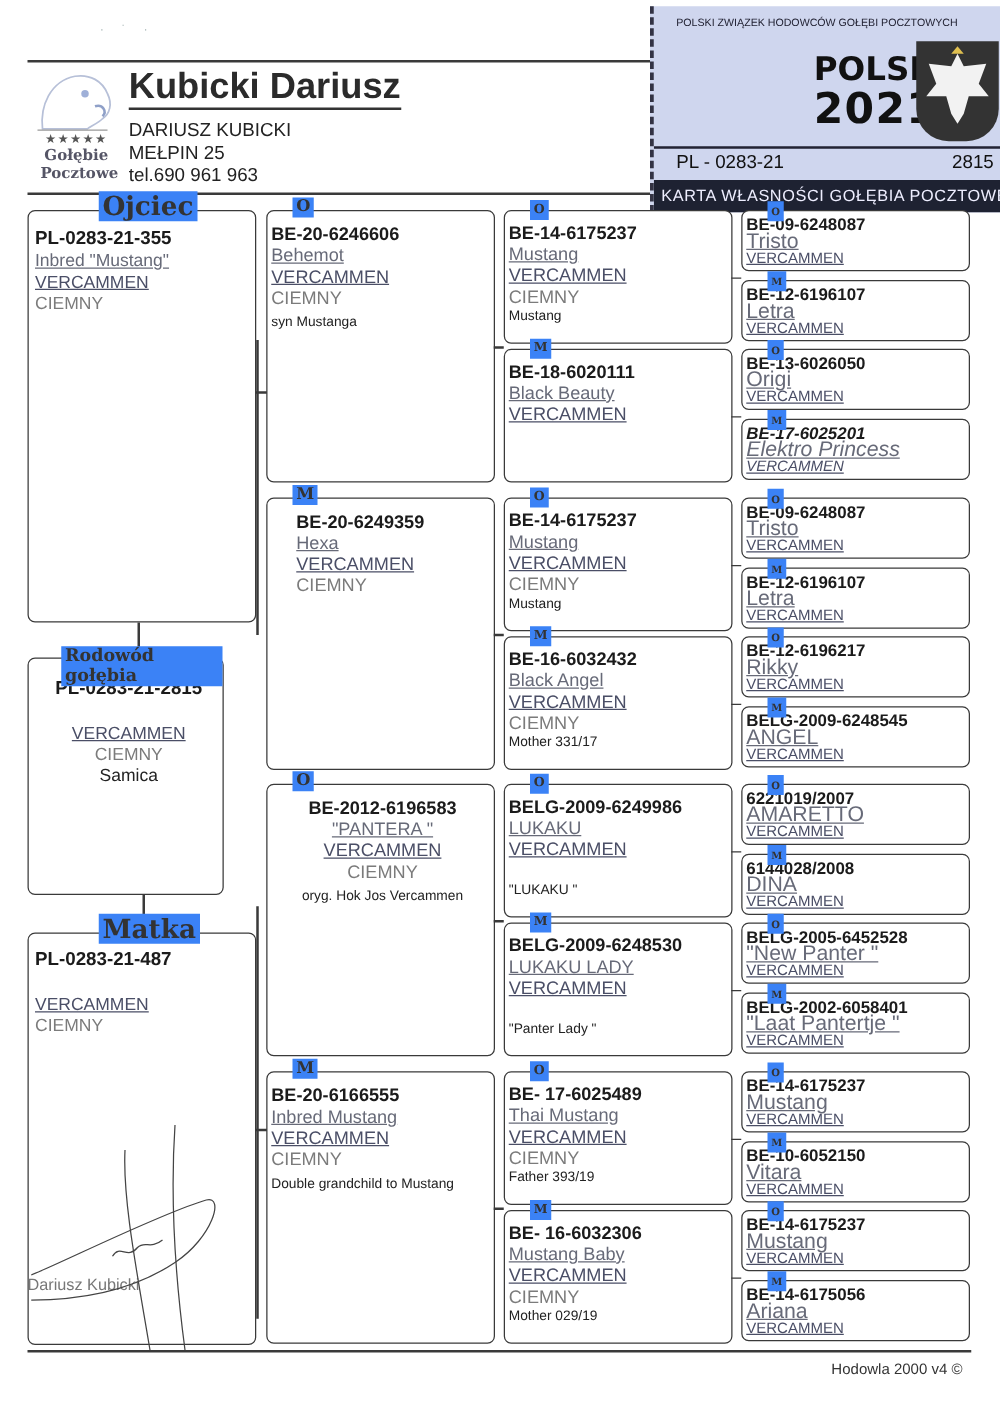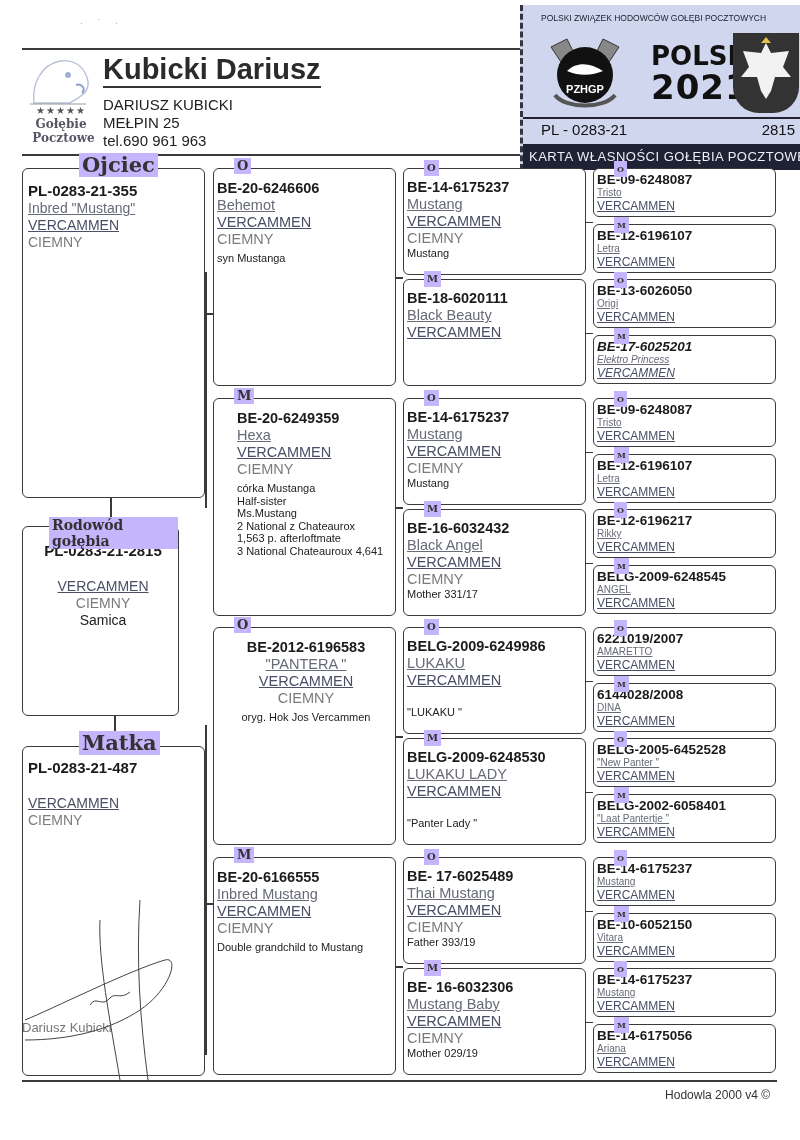--- a/index.html
+++ b/index.html
@@ -23,21 +23,21 @@
   .card-country { position:absolute; left:128px; top:36px; font-size:26px; font-weight:bold; color:#111; font-family:"DejaVu Sans", sans-serif; }
   .card-year { position:absolute; left:128px; top:62px; font-size:34px; font-weight:bold; color:#111; font-family:"DejaVu Sans", sans-serif; letter-spacing:1px; }
   .card-eagle { position:absolute; left:210px; top:28px; width:66px; height:80px; background:#333; border-radius:0 0 26px 26px; }
   .card-sep { position:absolute; left:0; top:112px; width:280px; height:2px; background:#223; }
   .card-ring { position:absolute; left:18px; top:116px; font-size:15px; color:#111; }
   .card-num { position:absolute; right:8px; top:116px; font-size:15px; color:#111; }
   .card-foot { position:absolute; left:0; bottom:0; width:280px; height:26px; background:#1e2232; color:#eef; font-size:13px; line-height:26px; padding-left:6px; white-space:nowrap; letter-spacing:0.5px; }
 
   
   .box { position:absolute; border:1.6px solid #3a3a3a; border-radius:6px; background:#fff; box-sizing:border-box; }
-  .legend { position:absolute; top:-11px; background:#c4b5fd; font-family:"DejaVu Serif", serif; font-weight:bold; color:#333; padding:0 3px; line-height:16px; }
+  .legend { position:absolute; top:-11px; background:#3b82f6; font-family:"DejaVu Serif", serif; font-weight:bold; color:#333; padding:0 3px; line-height:16px; }
   .legend.big { top:-16px; font-size:21px; line-height:24px; }
   .legend.mid { top:-10px; font-size:14px; line-height:16px; }
   .legend.gen1 { font-size:13px; }
   .legend.gen2 { font-size:10px; top:-9px; }
   .legend.gen3 { font-size:8px; top:-8px; }
   .ring { font-weight:bold; color:#1b1b1b; white-space:nowrap; }
   .name { color:#676a78; text-decoration:underline; white-space:nowrap; }
   .breeder { color:#4a4e66; text-decoration:underline; white-space:nowrap; }
   .color { color:#7b7b7b; }
   .note { color:#222; white-space:nowrap; }
@@ -45,21 +45,21 @@
   .b0 .ring { font-size:15px; line-height:18px; }
   .b0 .name, .b0 .breeder, .b0 .color { font-size:14px; line-height:17px; }
   .b0 .note { font-size:14px; line-height:17px; }
   .b1 .ring { font-size:14.5px; line-height:18px; }
   .b1 .name, .b1 .breeder, .b1 .color { font-size:14.5px; line-height:17px; }
   .b1 .note { font-size:11px; line-height:12.5px; }
   .b2 .ring { font-size:14.5px; line-height:18px; }
   .b2 .name, .b2 .breeder, .b2 .color { font-size:14.5px; line-height:17px; }
   .b2 .note { font-size:11px; line-height:13px; }
   .b3 .ring { font-size:13.5px; line-height:15px; }
-  .b3 .name { font-size:10px; line-height:12px; }
+  .b3 .name { font-size:17px; line-height:12px; }
   .b3 .breeder { font-size:12px; line-height:14px; }
 
   .vline { position:absolute; width:2px; background:#3a3a3a; }
   .hline { position:absolute; height:1.5px; background:#3a3a3a; }
 
   .sig { left:22px; top:1020px; font-size:13px; color:#777; }
   .footer { right:30px; top:1088px; font-size:12px; color:#333; }
 </style>
 </head>
 <body>
@@ -80,30 +80,20 @@
 </div>
 
 <div class="abs owner-title">Kubicki Dariusz</div>
 <div class="abs owner-line" style="top:96px;">DARIUSZ KUBICKI</div>
 <div class="abs owner-line" style="top:114px;">MEŁPIN 25</div>
 <div class="abs owner-line" style="top:132px;">tel.690 961 963</div>
 <div class="hr" style="left:22px; top:154px; width:500px;"></div>
 
 <div class="abs card">
   <div class="card-org">POLSKI ZWIĄZEK HODOWCÓW GOŁĘBI POCZTOWYCH</div>
-  <div class="card-logo">
-    <svg width="80" height="78" viewBox="0 0 80 78">
-      <path d="M6 12 L22 4 L30 20 L18 30 Z" fill="#888" stroke="#333"></path>
-      <path d="M74 12 L58 4 L50 20 L62 30 Z" fill="#888" stroke="#333"></path>
-      <circle cx="40" cy="40" r="28" fill="#111"></circle>
-      <path d="M22 36 C32 26 46 28 58 36 C48 40 36 42 22 36 Z" fill="#fff"></path>
-      <text x="40" y="58" font-size="11" fill="#fff" text-anchor="middle" font-family="Liberation Sans, sans-serif" font-weight="bold">PZHGP</text>
-      <path d="M10 60 C20 74 60 74 70 60" fill="none" stroke="#555" stroke-width="4"></path>
-    </svg>
-  </div>
   <div class="card-country">POLSKA</div>
   <div class="card-year">2021</div>
   <div class="card-eagle">
     <svg width="66" height="80" viewBox="0 0 66 80">
       <path d="M33 10 L28 20 L10 18 L16 34 L8 44 L24 44 L28 58 L33 66 L38 58 L42 44 L58 44 L50 34 L56 18 L38 20 Z" fill="#f2f2f2"></path>
       <path d="M28 10 L33 4 L38 10 Z" fill="#e0c050"></path>
     </svg>
   </div>
   <div class="card-sep"></div>
   <div class="card-ring">PL - 0283-21</div>
@@ -171,28 +161,20 @@
       </div>
     </div>
     <div class="hline" style="left: 395px; top: 277px; width: 8px;"></div>
     <div class="box b1" style="left: 213px; top: 398px; width: 183px; height: 218px;">
       <span class="legend gen1" style="left: 20px;">M</span>
       <div style="padding: 10px 0px 0px 3px; margin-left: 20px;">
         <div class="ring">BE-20-6249359</div>
         <div class="name">Hexa</div>
         <div class="breeder">VERCAMMEN</div>
         <div class="color">CIEMNY</div>
-        <div style="margin-top: 4px;">
-          <div class="note">córka Mustanga</div>
-          <div class="note">Half-sister</div>
-          <div class="note">Ms.Mustang</div>
-          <div class="note">2 National z Chateaurox</div>
-          <div class="note">1,563 p. afterloftmate</div>
-          <div class="note">3 National Chateauroux 4,641</div>
-        </div>
       </div>
     </div>
     <div class="hline" style="left: 395px; top: 507px; width: 8px;"></div>
     <div class="box b1" style="left: 213px; top: 627px; width: 183px; height: 218px;">
       <span class="legend gen1" style="left: 20px;">O</span>
       <div style="padding: 10px 0px 0px 3px; text-align: center;">
         <div class="ring">BE-2012-6196583</div>
         <div class="name"> "PANTERA "</div>
         <div class="breeder">VERCAMMEN</div>
         <div class="color">CIEMNY</div>

